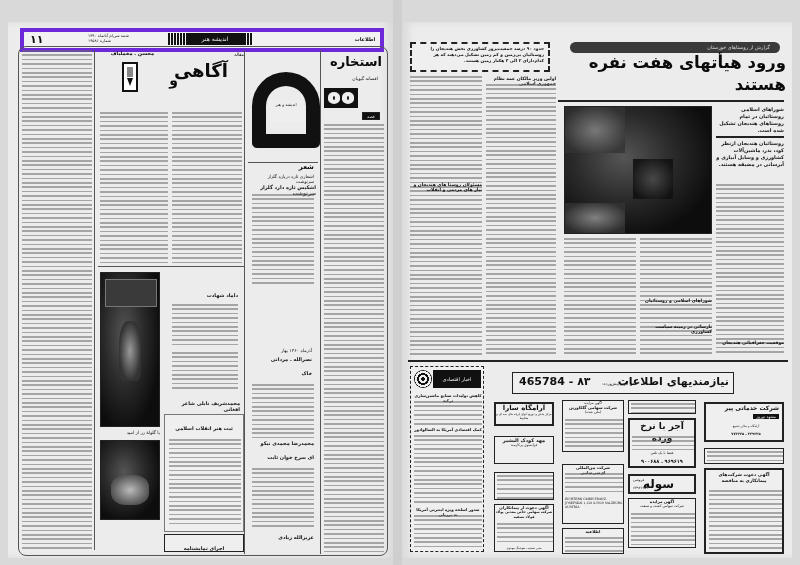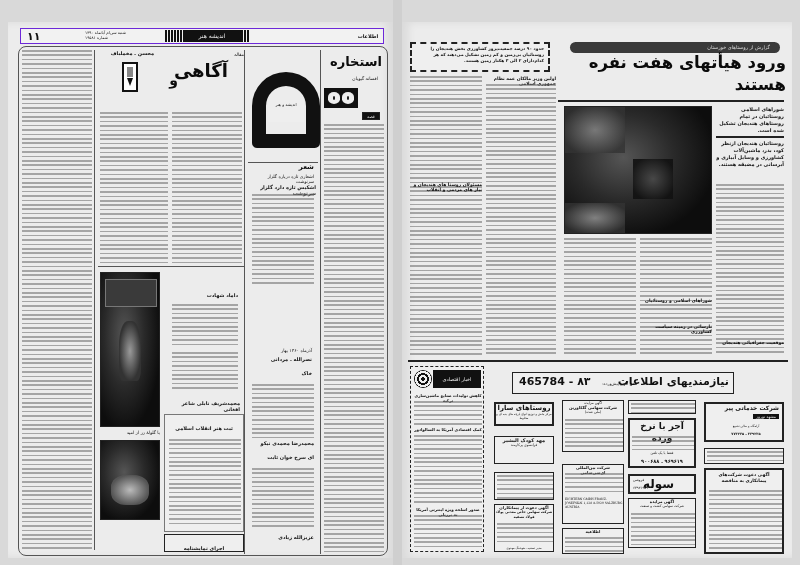--- a/index.html
+++ b/index.html
@@ -2,21 +2,21 @@
 <html><head>
 <meta charset="utf-8">
 <style>
   * { box-sizing: border-box; margin: 0; padding: 0; }
   html, body { width: 800px; height: 565px; overflow: hidden; background: #d9d9d9; }
   body { position: relative; font-family: "DejaVu Sans", sans-serif; color: #111; }
   .page { position: absolute; top: 22px; background: #ececec; }
   .page-left { left: 8px; width: 385px; height: 536px; box-shadow: inset -6px 0 8px rgba(0,0,0,0.08); }
   .page-right { left: 402px; width: 390px; height: 536px; box-shadow: inset 6px 0 8px rgba(0,0,0,0.08); }
   .gutter { position: absolute; left: 393px; top: 0; width: 9px; height: 565px; background: #cfcfcf; }
-  .folio { position: absolute; top: 6px; height: 16px; border: 1px solid #6d28d9; background: #f2f2f2; }
+  .folio { position: absolute; top: 6px; height: 24px; border: 4px solid #6d28d9; background: #f2f2f2; }
   .folio .num { position: absolute; top: 1px; font-weight: bold; font-size: 11px; }
   .folio .date { position: absolute; top: 1px; font-size: 4px; line-height: 5px; }
   .folio .bars { position: absolute; top: 1px; height: 12px; display: flex; }
   .folio .bars i { display: block; width: 2px; height: 12px; background: #111; margin-right: 1px; }
   .folio .section { position: absolute; top: 1px; height: 12px; background: #111; color: #eee; font-size: 6px; text-align: center; line-height: 12px; }
   .folio .logo { position: absolute; top: 1px; right: 4px; width: 22px; height: 12px; font-size: 5px; font-weight: bold; line-height: 12px; text-align: center; }
   .textcol { position: absolute; overflow: hidden; font-size: 3.4px; line-height: 4.4px; color: #444; direction: rtl; text-align: justify; }
   .textcol::before { content: ""; position: absolute; inset: 0;
     background: repeating-linear-gradient(to bottom, #6a6a6a 0, #6a6a6a 1.6px, transparent 1.6px, transparent 4.4px); opacity: 0.55; }
   .rule-v { position: absolute; width: 1px; background: #555; }
@@ -184,21 +184,21 @@
     <div class="textcol" style="left:3px; top:148px; width:68px; height:34px;"></div>
   </div>
 
   <div class="box" style="left:110px; top:350px; width:222px; height:22px; border-width:1px;">
     <span style="position:absolute; right:4px; top:2px; font-size:11px; font-weight:bold;">نیازمندیهای اطلاعات</span>
     <span style="position:absolute; right:96px; top:8px; font-size:4px;">تلفن آگهی پیش‌ورده:</span>
     <span style="position:absolute; left:6px; top:2px; font-size:11px; font-weight:bold; direction:ltr;">465784 - ۸۳</span>
   </div>
 
   <div class="box" style="left:92px; top:380px; width:60px; height:24px; border-width:2px;">
-    <div class="t" style="font-size:7px;">روستاهای سارا</div>
+    <div class="t" style="font-size:7px;">آرامگاه سارا</div>
     <div style="font-size:3px;">مرکز پخش و توزیع انواع پارچه های پنبه ای و مخلوط</div>
   </div>
   <div class="box" style="left:92px; top:414px; width:60px; height:28px;">
     <div class="t small">مهد کودک البشیر</div>
     <div style="font-size:3.5px;">فرانسوی پرکارمند</div>
   </div>
   <div class="box" style="left:92px; top:450px; width:60px; height:28px;">
     <div class="textcol" style="left:2px; top:2px; width:56px; height:24px;"></div>
   </div>
   <div class="box" style="left:92px; top:482px; width:60px; height:48px;">

